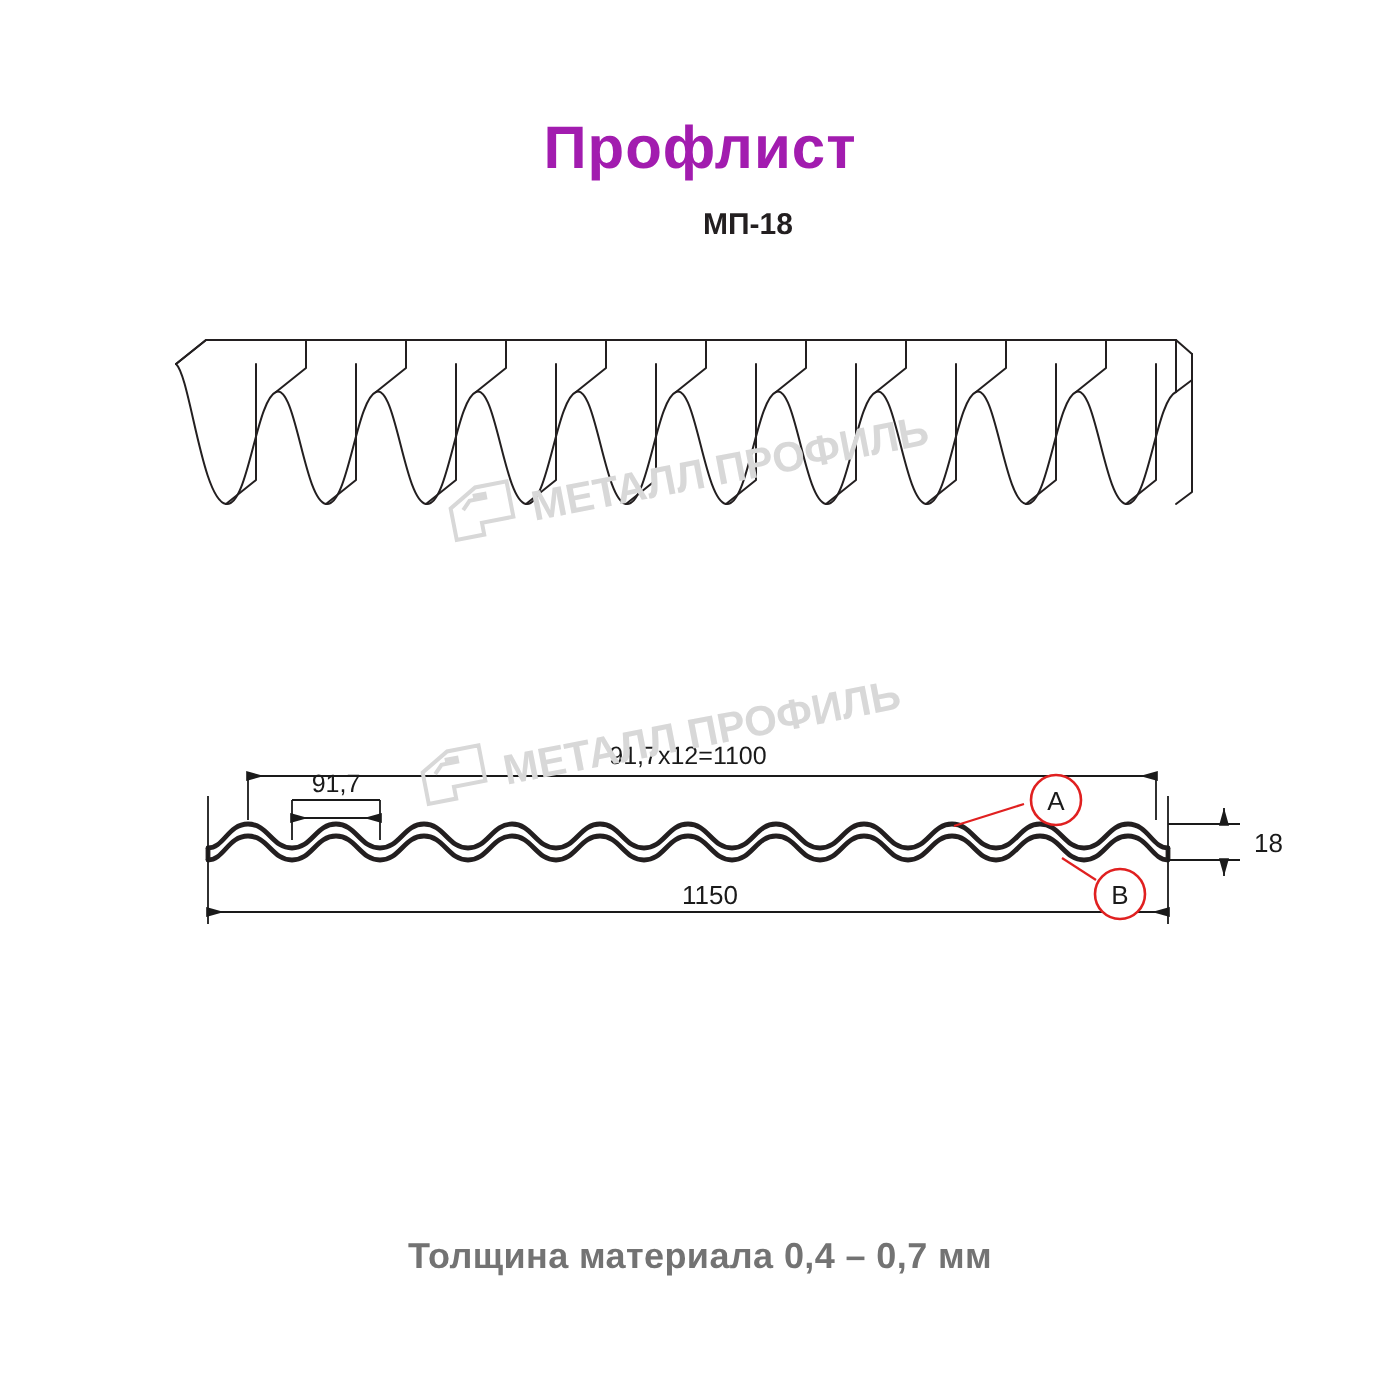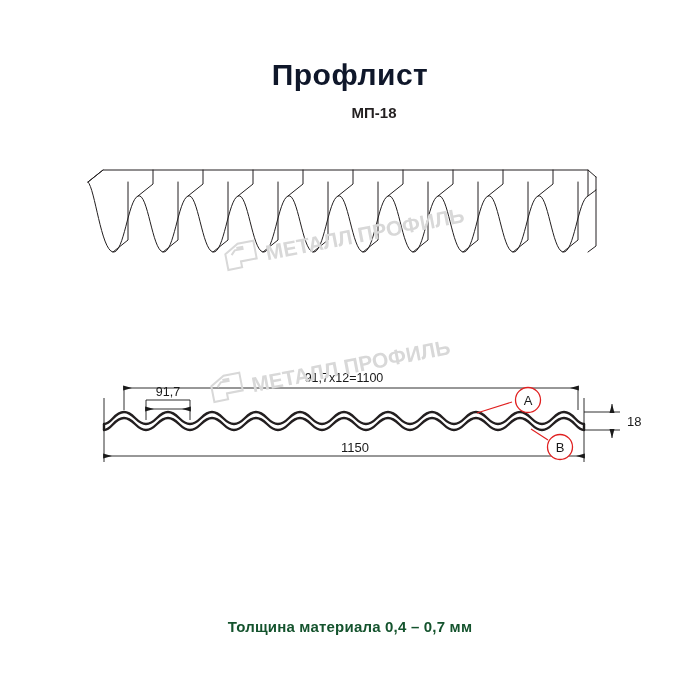--- a/index.html
+++ b/index.html
@@ -22,42 +22,42 @@
   }
   .title {
     position: absolute;
     top: 58px;
     left: 0;
     width: 700px;
     text-align: center;
     font-size: 30px;
     font-weight: bold;
     letter-spacing: 0.5px;
-    color: #0f172a;
+    color: #a21caf;
   }
   .subtitle {
     position: absolute;
     top: 104px;
     left: 0;
     width: 700px;
     text-align: center;
     font-size: 15px;
     font-weight: bold;
     color: #231f20;
     padding-left: 24px;
   }
   .bottom-note {
     position: absolute;
     top: 618px;
     left: 0;
     width: 700px;
     text-align: center;
-    font-size: 15px;
+    font-size: 18px;
     font-weight: bold;
-    color: #14532d;
+    color: #737373;
     letter-spacing: 0.2px;
   }
   .drawing {
     position: absolute;
     top: 0;
     left: 0;
   }
 </style>
 </head>
 <body>

